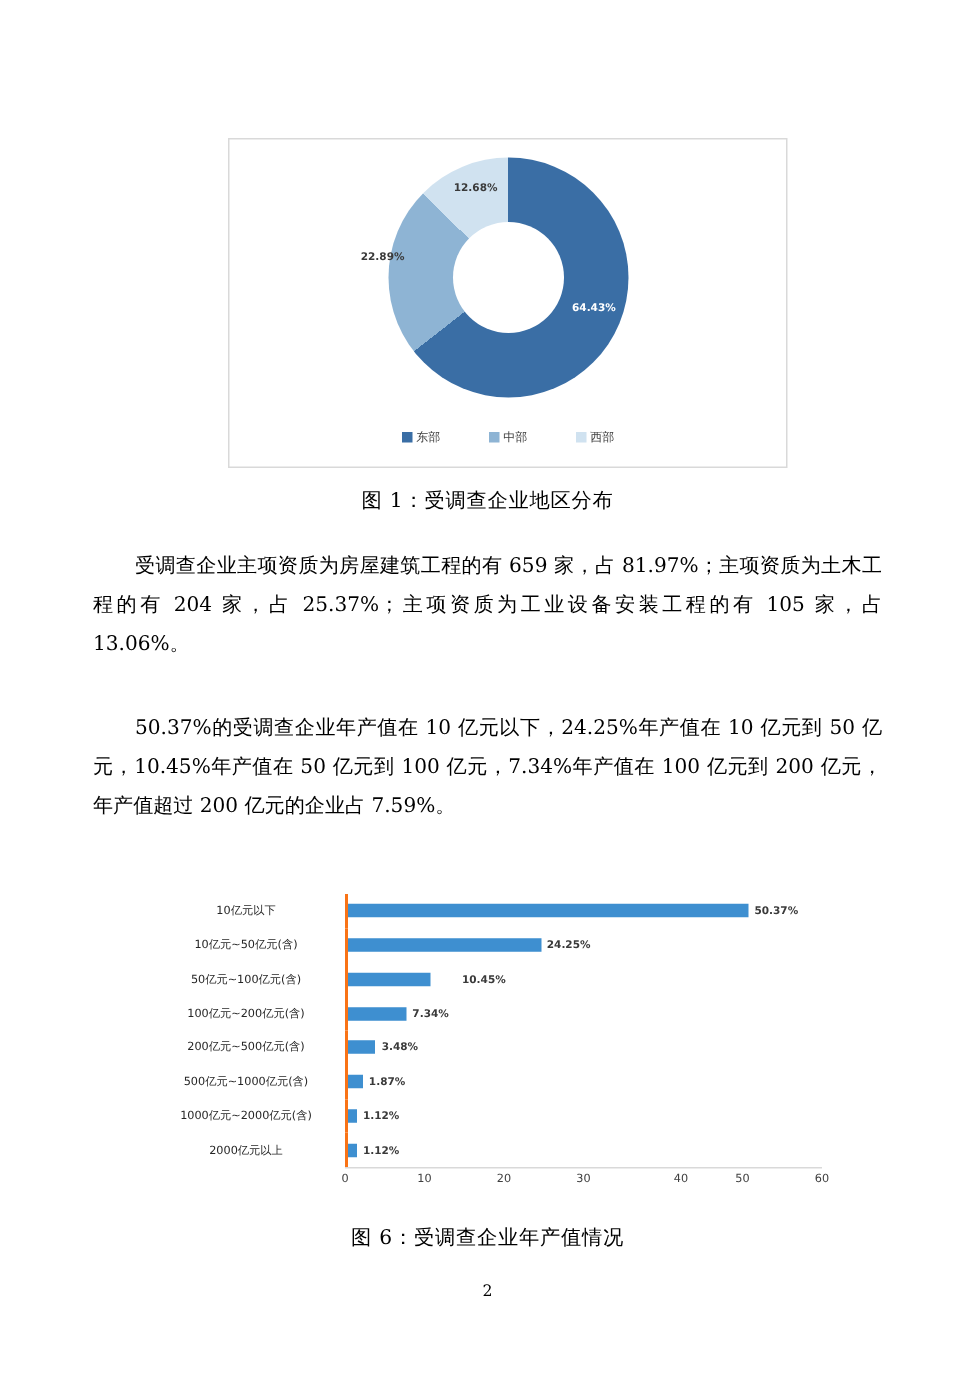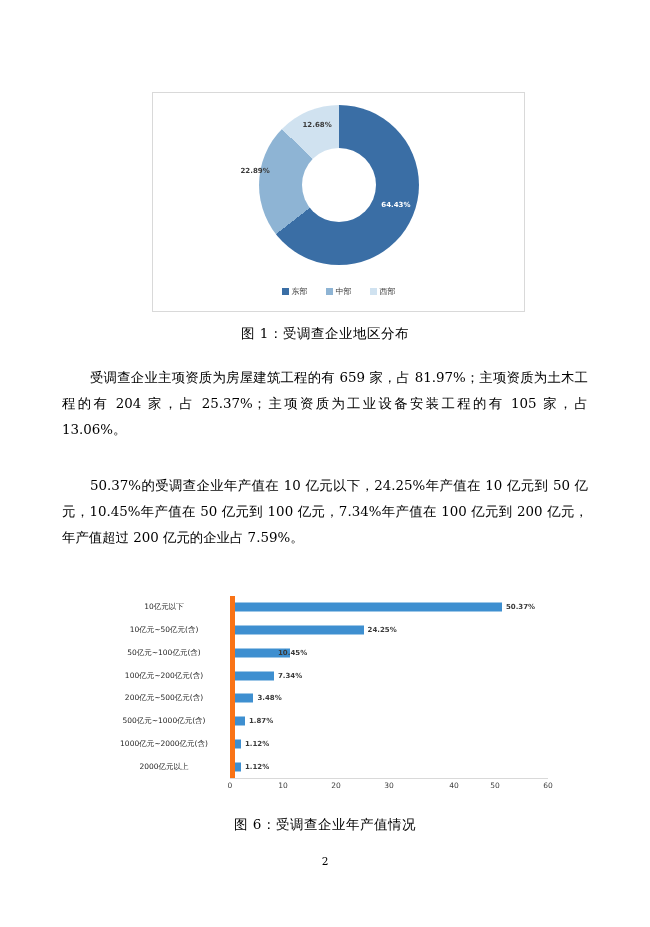--- a/index.html
+++ b/index.html
@@ -85,21 +85,21 @@
     top: 16px;
     color: #3a3a3a;
   }
   .legend {
     position: absolute;
     bottom: 14px;
     left: 0;
     width: 100%;
     display: flex;
     justify-content: center;
-    gap: 18px;
+    gap: 32px;
     font-size: 8px;
     color: #404040;
   }
   .legend-item {
     display: flex;
     align-items: center;
     gap: 3px;
   }
   .legend-swatch {
     width: 7px;
@@ -161,21 +161,21 @@
     padding-right: 6px;
     font-size: 7.5px;
     color: #262626;
     white-space: nowrap;
     box-sizing: border-box;
   }
   .bar-track {
     position: relative;
     flex: 1;
     height: 100%;
-    border-left: 5px solid #f97316;
+    border-left: 2px solid #f97316;
   }
   .bar-fill {
     position: absolute;
     left: 0;
     top: 50%;
     transform: translateY(-50%);
     height: 9px;
     background: #3e8fd0;
   }
   .bar-val {
@@ -260,21 +260,21 @@
           <div class="bar-cat">10亿元~50亿元(含)</div>
           <div class="bar-track">
             <div class="bar-fill" style="width: 128.525px; background: rgb(62, 143, 208);"></div>
             <span class="bar-val" style="left: 132.525px;">24.25%</span>
           </div>
         </div>
         <div class="bar-row">
           <div class="bar-cat">50亿元~100亿元(含)</div>
           <div class="bar-track">
             <div class="bar-fill" style="width: 55.385px; background: rgb(62, 143, 208);"></div>
-            <span class="bar-val" style="left: 43px; text-align: right;">10.45%</span>
+            <span class="bar-val" style="left: 76px; text-align: right;">10.45%</span>
           </div>
         </div>
         <div class="bar-row">
           <div class="bar-cat">100亿元~200亿元(含)</div>
           <div class="bar-track">
             <div class="bar-fill" style="width: 38.902px; background: rgb(62, 143, 208);"></div>
             <span class="bar-val" style="left: 42.902px;">7.34%</span>
           </div>
         </div>
         <div class="bar-row">

